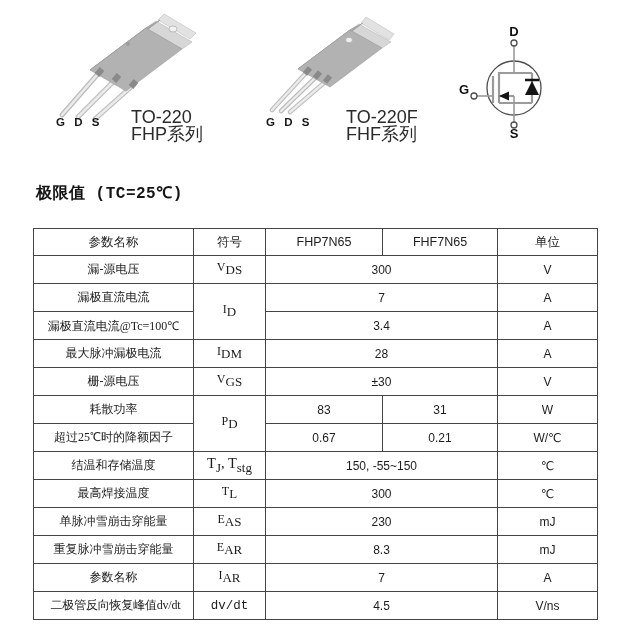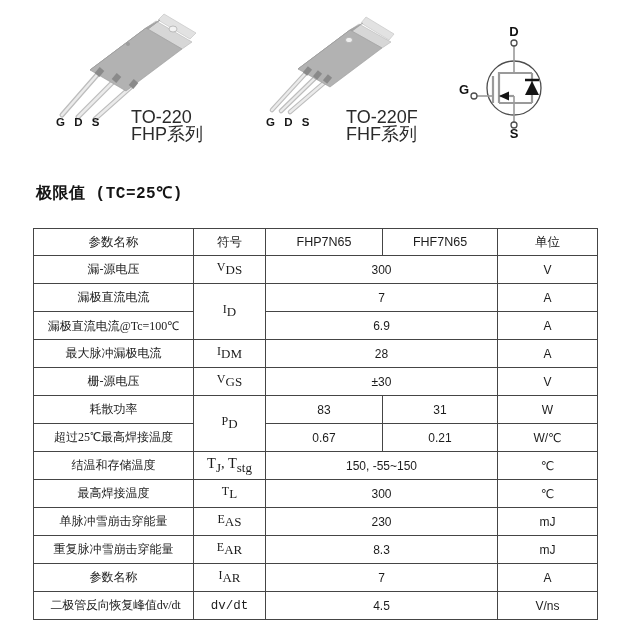--- a/index.html
+++ b/index.html
@@ -184,21 +184,21 @@
 
   <tr>
     <td class="name">漏极直流电流</td>
     <td class="sym" rowspan="2"><span>I</span><sub>D</sub></td>
     <td colspan="2">7</td>
     <td>A</td>
   </tr>
 
   <tr>
     <td class="name">漏极直流电流@Tc=100℃</td>
-    <td colspan="2">6.9</td>
+    <td colspan="2">3.4</td>
     <td>A</td>
   </tr>
 
   <tr>
     <td class="name">最大脉冲漏极电流</td>
     <td class="sym"><span>I</span><sub>DM</sub></td>
     <td colspan="2">28</td>
     <td>A</td>
   </tr>
 
@@ -211,21 +211,21 @@
 
   <tr>
     <td class="name">耗散功率</td>
     <td class="sym" rowspan="2"><span>P</span><sub>D</sub></td>
     <td>83</td>
     <td>31</td>
     <td>W</td>
   </tr>
 
   <tr>
-    <td class="name">超过25℃最高焊接温度</td>
+    <td class="name">超过25℃时的降额因子</td>
     <td>0.67</td>
     <td>0.21</td>
     <td>W/℃</td>
   </tr>
 
   <tr>
     <td class="name">结温和存储温度</td>
     <td class="sym dual"><span>T</span><sub>J</sub><span>,  </span><span>T</span><sub>stg</sub></td>
     <td colspan="2">150,  -55~150</td>
     <td>℃</td>

